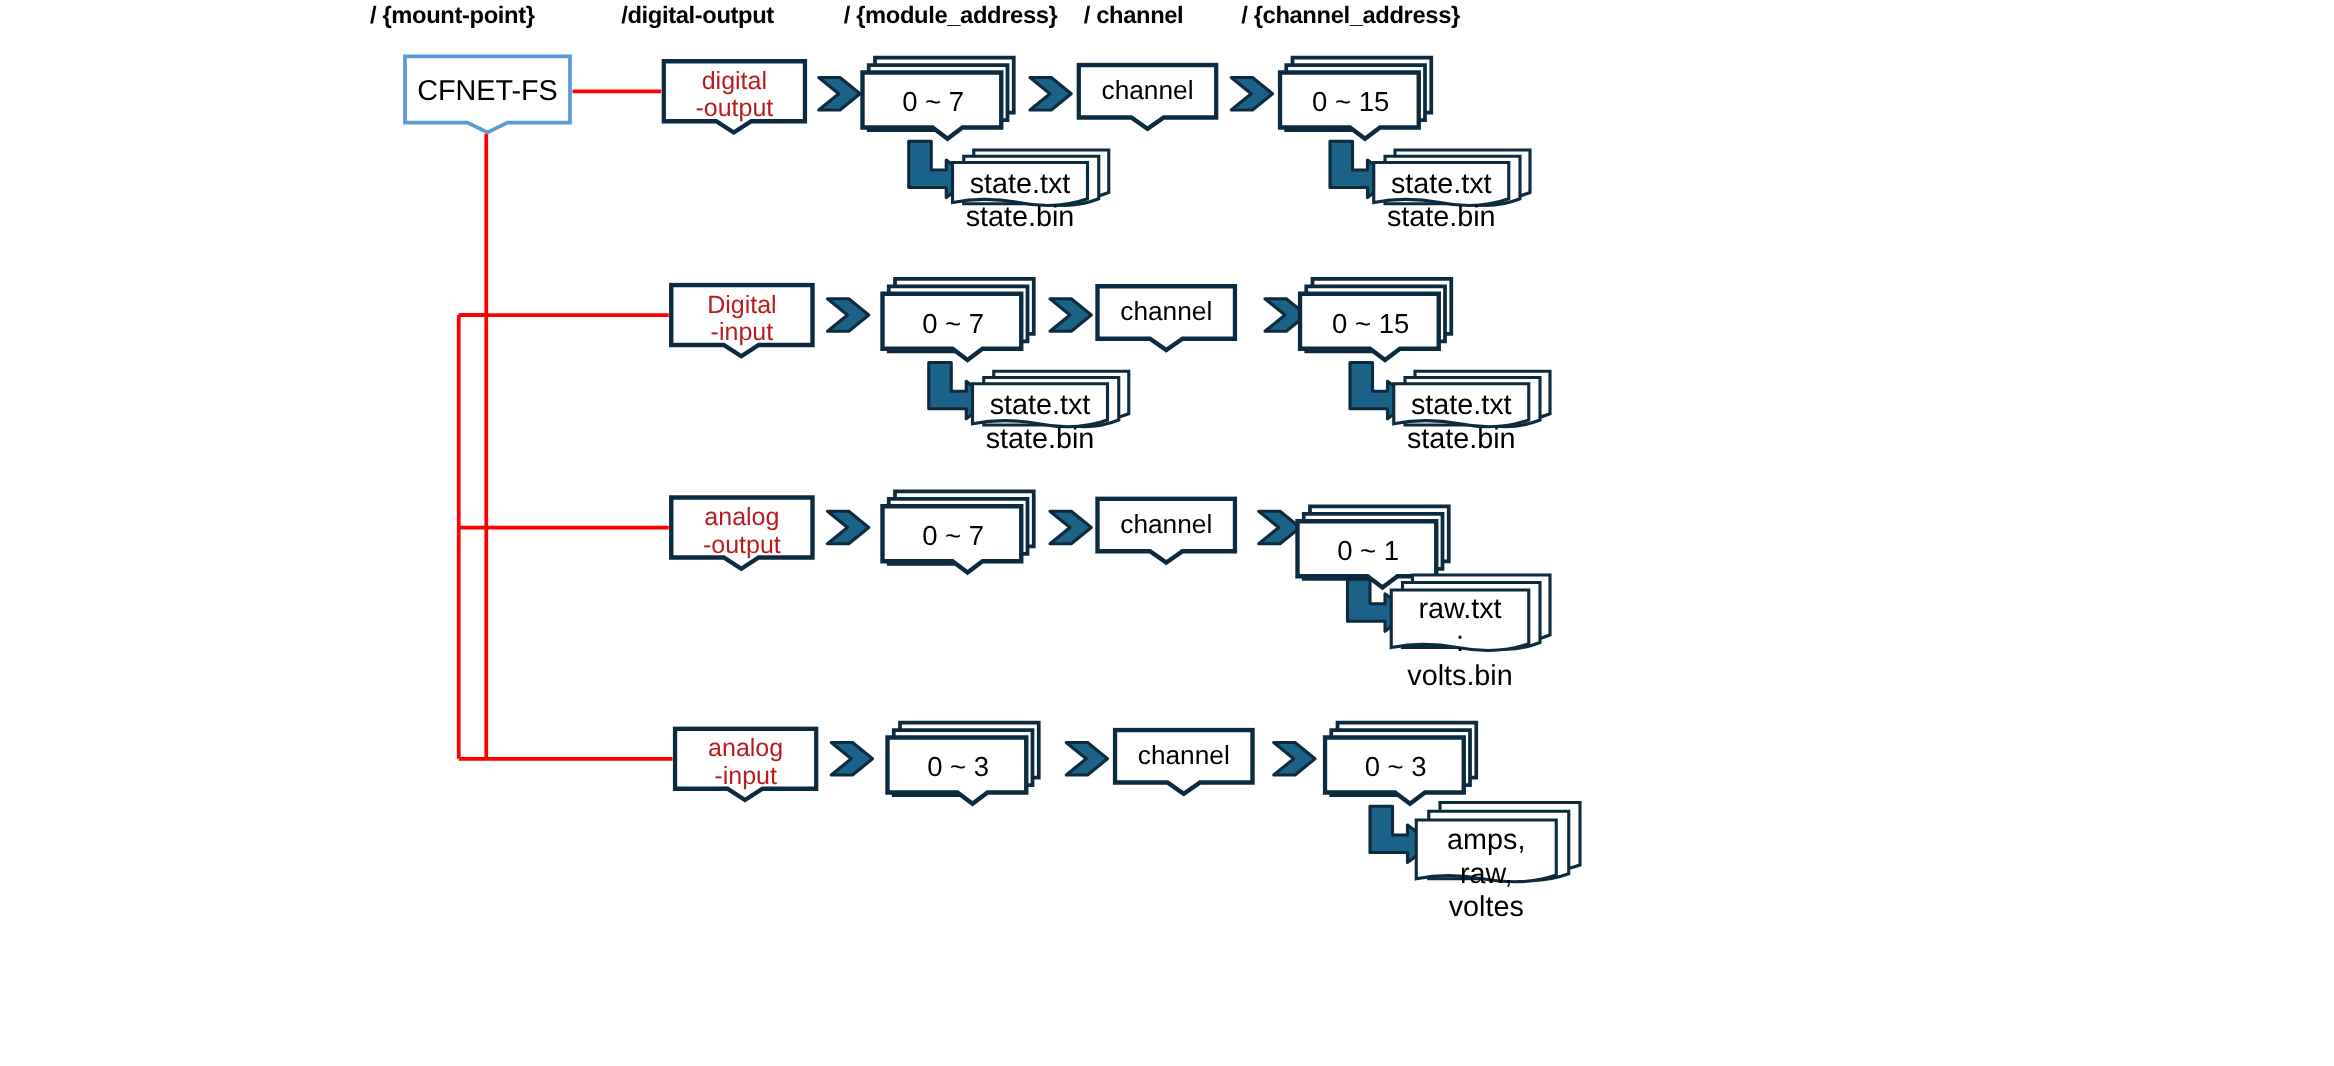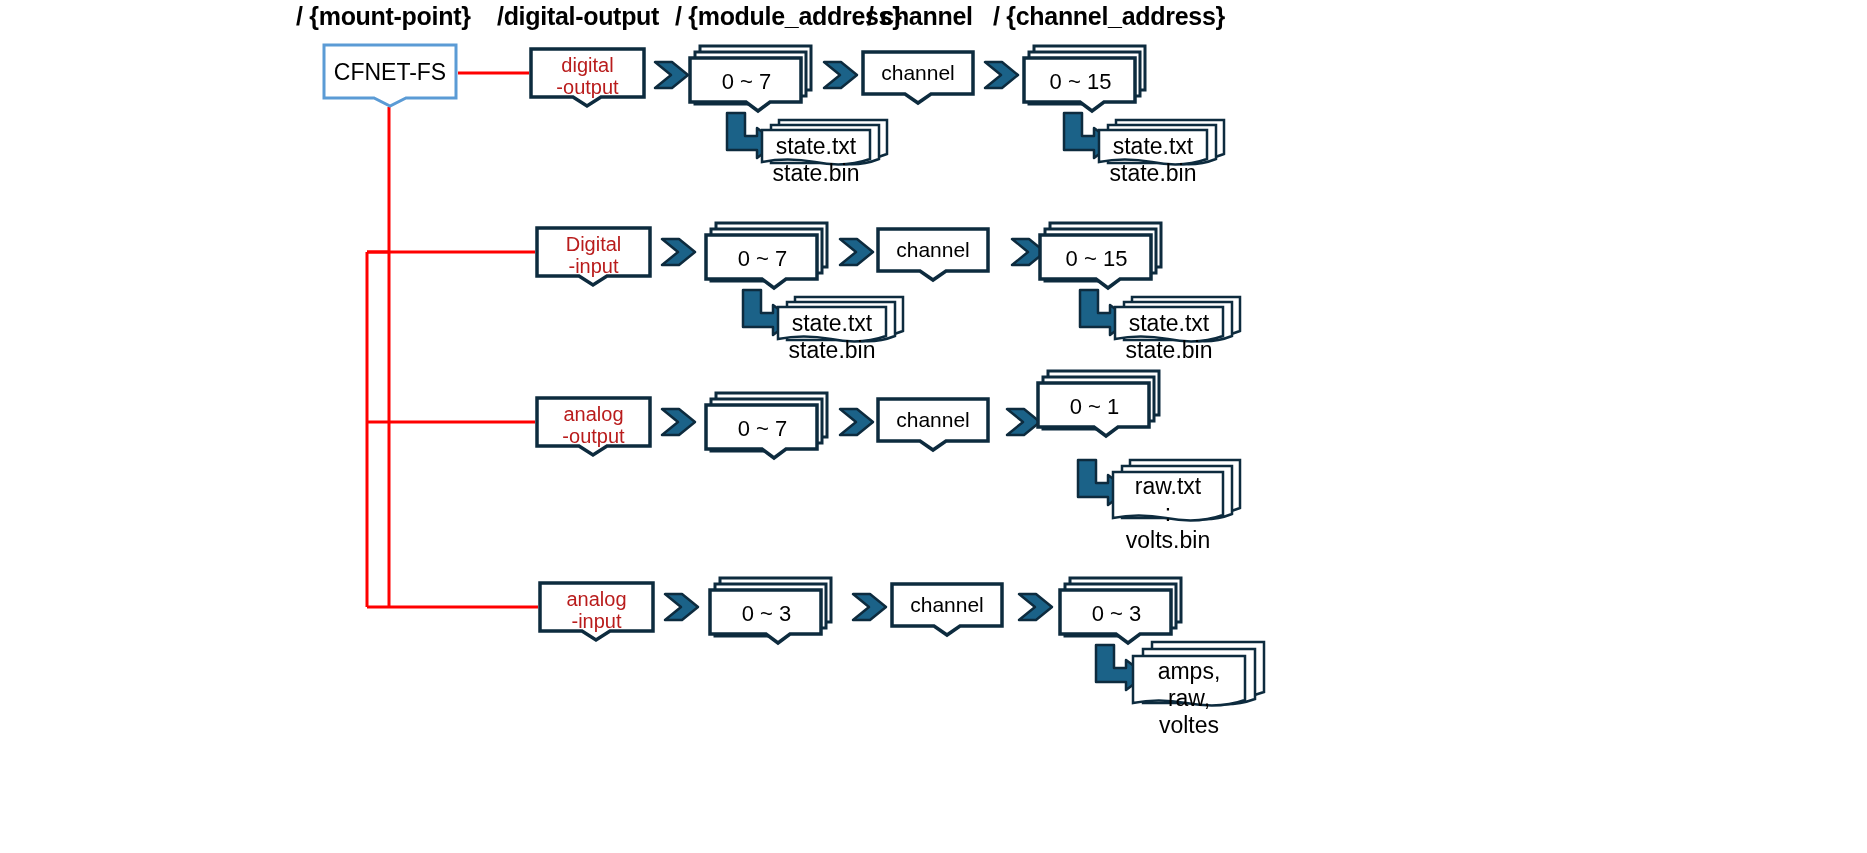--- a/index.html
+++ b/index.html
@@ -18,21 +18,21 @@
     position: relative;
     width: 1867px;
     height: 853px;
     background: #ffffff;
   }
   
   .hdr {
     position: absolute;
     top: 2px;
     font-weight: bold;
-    font-size: 25px;
+    font-size: 19px;
     color: #000000;
     white-space: nowrap;
     letter-spacing: -0.3px;
   }
   
   #lines {
     position: absolute;
     left: 0; top: 0;
     width: 1867px;
     height: 853px;
@@ -257,21 +257,21 @@
       <path d="M2,14 H113 V58 H82 L70,67 L58,58 H2 Z" fill="#ffffff" stroke="#0d2b3e" stroke-width="3.5" stroke-linejoin="miter"></path>
     </svg>
     <div class="lbl lbl-black" style="top:26px; left:2px; width:113px; font-size:22px;">0 ~ 7</div>
   </div>
   <div class="node" style="left:876px; top:397px; width:114px; height:56px;">
     <svg width="114" height="56" viewBox="0 0 114 56">
       <path d="M2,2 H112 V44 H70 L57,53 L44,44 H2 Z" fill="#ffffff" stroke="#0d2b3e" stroke-width="3.5" stroke-linejoin="miter"></path>
     </svg>
     <div class="lbl lbl-black" style="top:12px; font-size:21px;">channel</div>
   </div>
-  <div class="node" style="left:1036px; top:369px; width:136px; height:70px;padding-left:39px;">
+  <div class="node" style="left:1036px; top:403px; width:136px; height:70px;padding-left:39px;">
     <svg width="136" height="70" viewBox="0 0 136 70">
       <path d="M12,2 H123 V46 H92 L80,54 H12 Z" fill="#ffffff" stroke="#0d2b3e" stroke-width="3" stroke-linejoin="miter"></path>
       <path d="M7,8 H118 V52 H87 L75,60 H7 Z" fill="#ffffff" stroke="#0d2b3e" stroke-width="3" stroke-linejoin="miter"></path>
       <path d="M2,14 H113 V58 H82 L70,67 L58,58 H2 Z" fill="#ffffff" stroke="#0d2b3e" stroke-width="3.5" stroke-linejoin="miter"></path>
     </svg>
     <div class="lbl lbl-black" style="top:26px; left:2px; width:113px; font-size:22px;">0 ~ 1</div>
   </div>
   <div class="node" style="left:1108px; top:458px; width:136px; height:68px;">
     <svg width="136" height="68" viewBox="0 0 136 68">
       <path d="M22,2 H132 V50 Q112,58 90,54 L22,54 Z" fill="#ffffff" stroke="#0d2b3e" stroke-width="2.5" stroke-linejoin="miter"></path>

